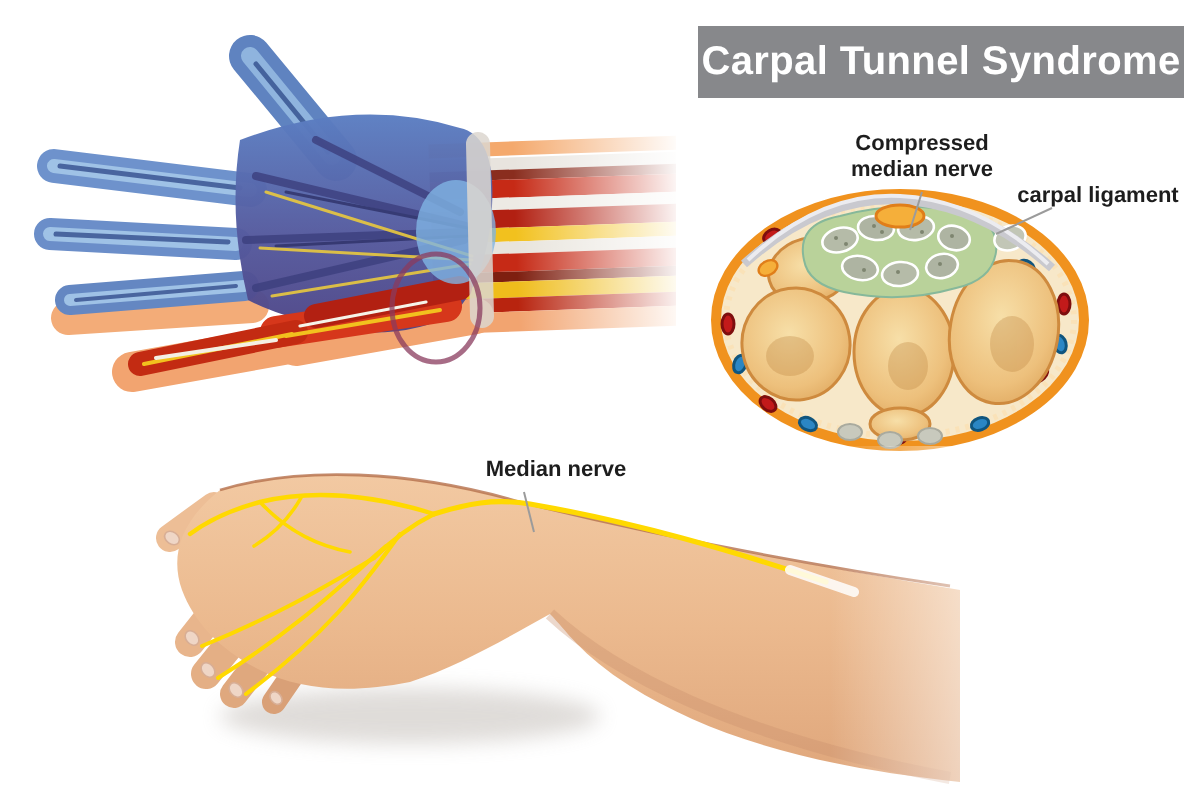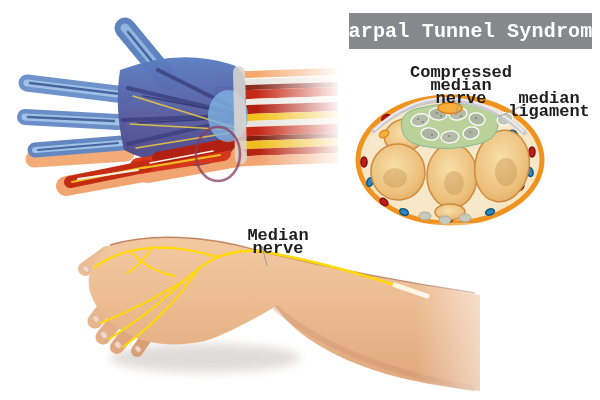--- a/index.html
+++ b/index.html
@@ -1,29 +1,29 @@
 <!DOCTYPE html>
 <html style="--banner-gray: #87888B; --label-text: #1D1D1D; --nerve-yellow: #FFD900; --nerve-orange: #F5AF3A; --muscle-red: #C62A16; --hand-blue: #6B8EC9; --skin-tone: #E9B68E; --bone-tan: #EDC07C; --ring-orange: #F0921E; --tunnel-green: #B9D29A; --ligament-gray: #C9C9CF; --vessel-red: #C21A1A; --vessel-blue: #2B86C4; --leader-line: #9B9B9B;"><head>
 <meta charset="utf-8">
 <style>
   html,body{margin:0;padding:0;background:#fff;}
   .canvas{
     position:relative;width:600px;height:400px;background:#ffffff;
-    overflow:hidden;font-family:Liberation Mono, monospace;
+    overflow:hidden;font-family:Liberation Sans, sans-serif;
   }
   .banner{
     position:absolute;left:349px;top:13px;width:243px;height:36px;
     background:var(--banner-gray,#87888B);
     display:flex;align-items:center;justify-content:center;
   }
   .banner span{
     color:#fff;font-size:20px;font-weight:600;letter-spacing:.2px;white-space:nowrap;
   }
   .anno{
-    position:absolute;color:#1d1d1d;font-size:17px;font-weight:700;
+    position:absolute;color:#1d1d1d;font-size:11px;font-weight:700;
     line-height:13px;text-align:center;
   }
   .anno-compressed{left:405px;top:66px;width:112px;}
   .anno-transverse{left:500px;top:92px;width:98px;}
   .anno-median{left:230px;top:229px;width:96px;}
   svg{position:absolute;display:block;}
   .fig-hand{left:8px;top:8px;}
   .fig-cross{left:350px;top:88px;}
   .fig-arm{left:55px;top:223px;}
   .fig-leaders{left:0;top:0;pointer-events:none;}
@@ -258,20 +258,20 @@
   <div class="banner">
     <span>Carpal Tunnel Syndrome</span>
   </div>
 
   <div class="anno anno-compressed">
     <div>Compressed</div>
     <div>median nerve</div>
   </div>
 
   <div class="anno anno-transverse">
-    <div>median ligament</div>
+    <div>carpal ligament</div>
   </div>
 
   <div class="anno anno-median">
     <div>Median nerve</div>
   </div>
 
 </div>
 
 </body></html>

